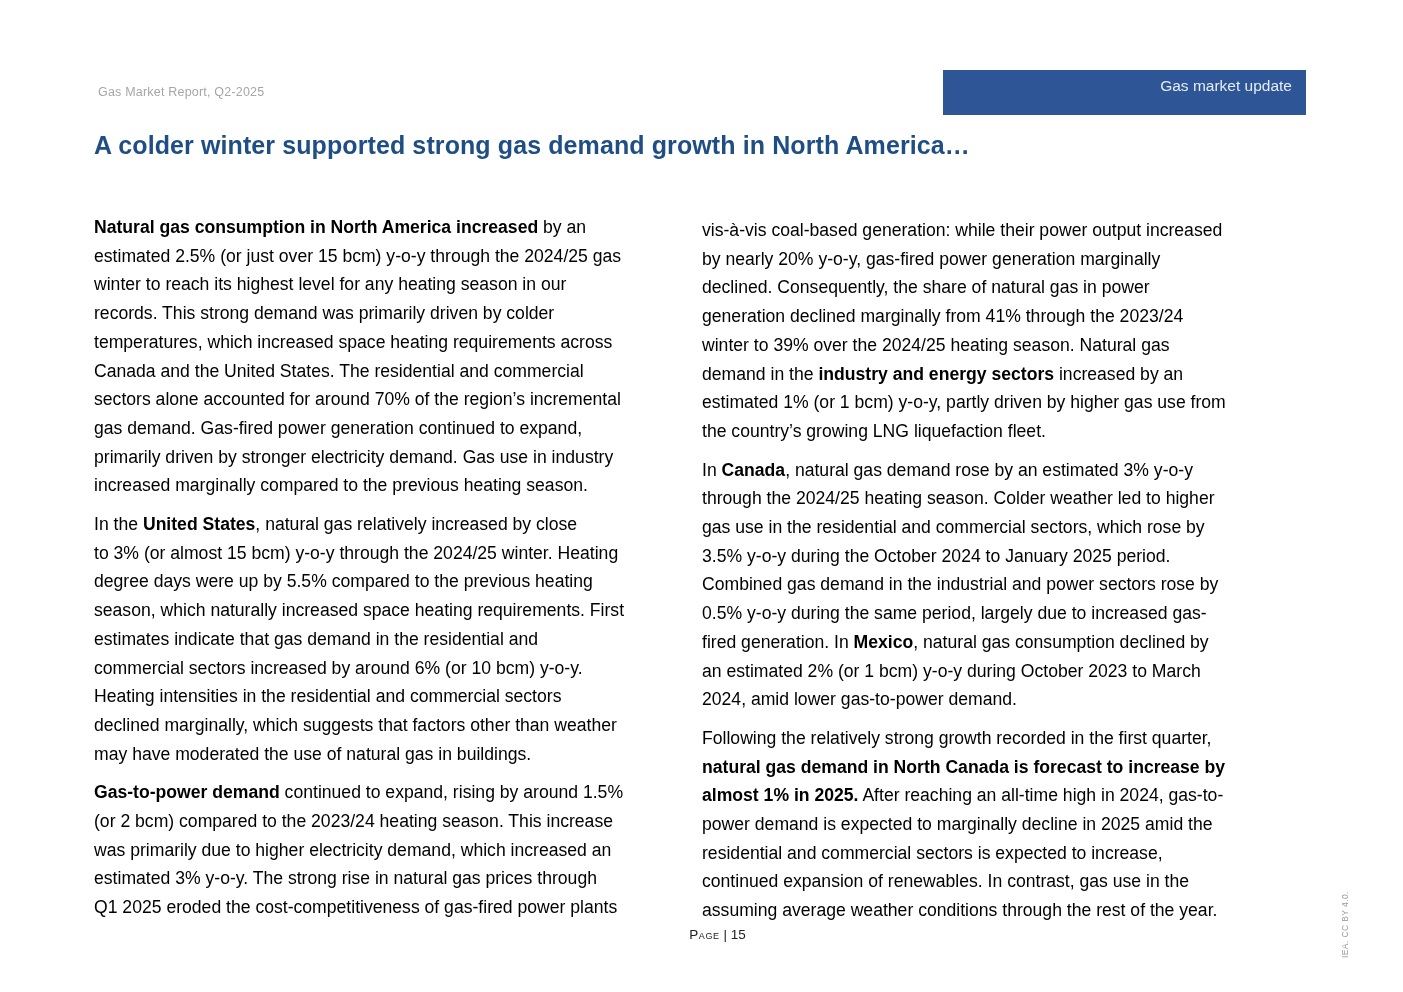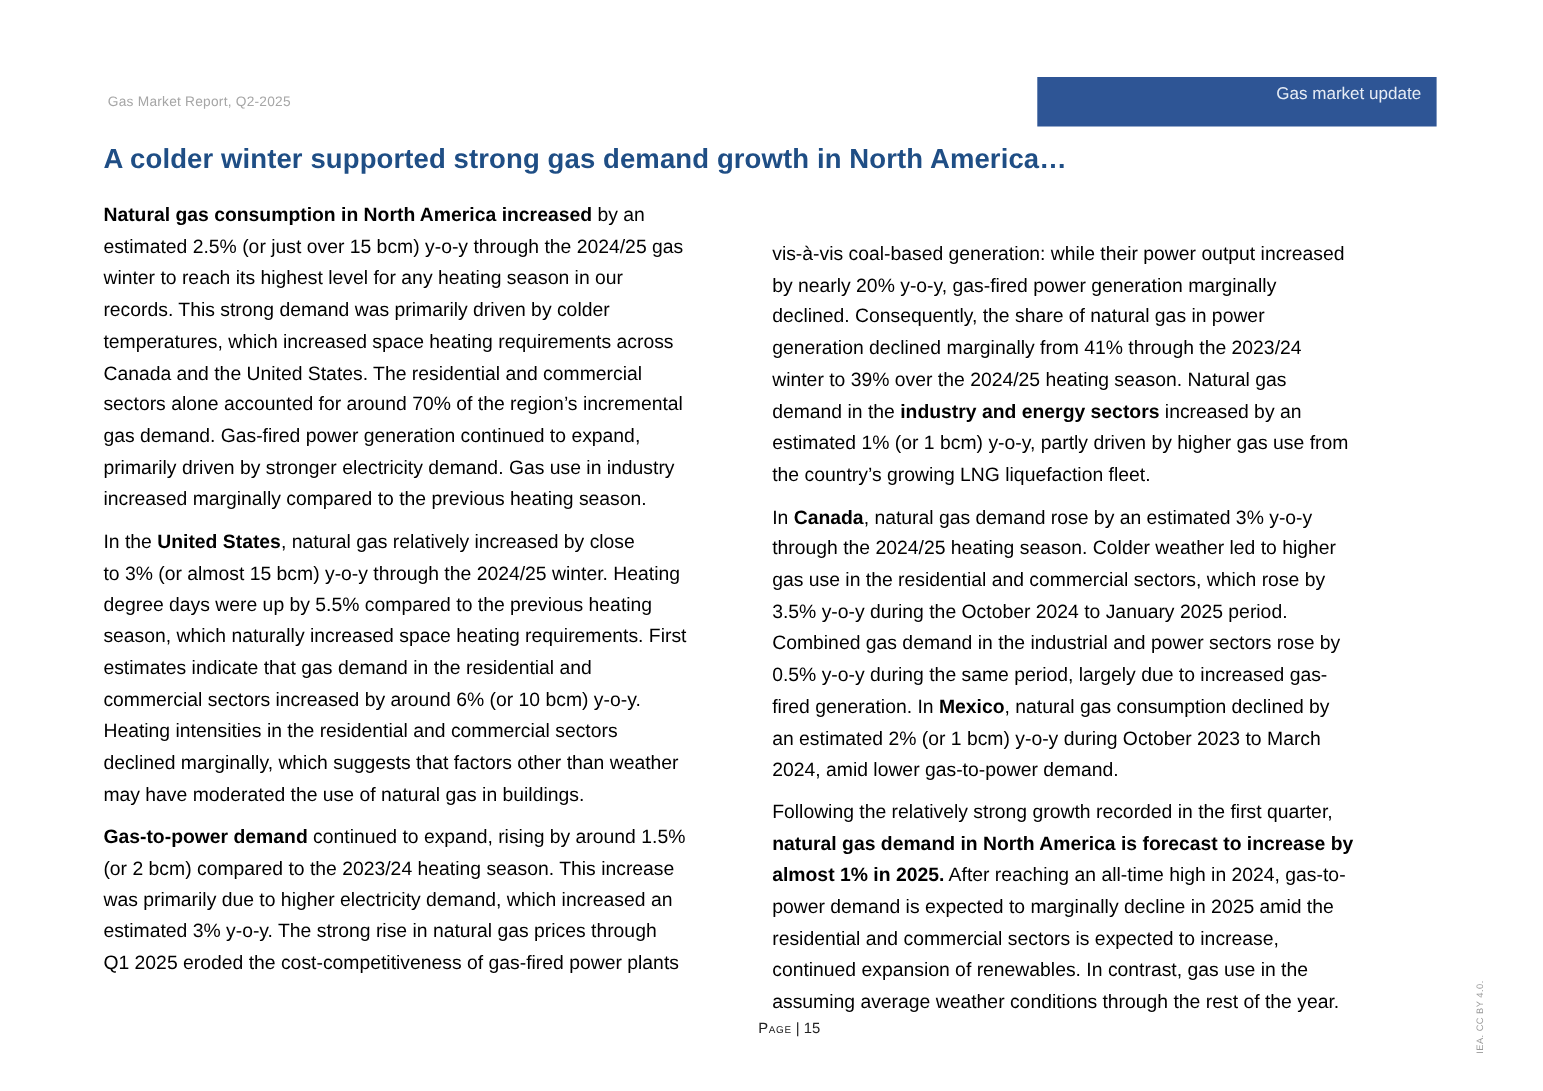--- a/index.html
+++ b/index.html
@@ -54,20 +54,21 @@
     .column {
       position: absolute;
       top: 181px;
       font-size: 17.6px;
       line-height: 28.7px;
       color: #000000;
     }
     .col-left {
       left: 94px;
       width: 585px;
+      margin-top: 32px;
     }
     .col-right {
       left: 702px;
       width: 585px;
       margin-top: 35px;
     }
     .para {
       margin: 0 0 10px 0;
     }
     .line {
@@ -162,21 +163,21 @@
     <span class="line">gas use in the residential and commercial sectors, which rose by</span>
     <span class="line">3.5% y-o-y during the October 2024 to January 2025 period.</span>
     <span class="line">Combined gas demand in the industrial and power sectors rose by</span>
     <span class="line">0.5% y-o-y during the same period, largely due to increased gas-</span>
     <span class="line"><span>fired generation. In </span><b>Mexico</b><span>, natural gas consumption declined by</span></span>
     <span class="line">an estimated 2% (or 1 bcm) y-o-y during October 2023 to March</span>
     <span class="line">2024, amid lower gas-to-power demand.</span>
   </p>
   <p class="para">
     <span class="line">Following the relatively strong growth recorded in the first quarter,</span>
-    <span class="line"><b>natural gas demand in North America is forecast to increase by</b></span>
+    <span class="line"><b>natural gas demand in North Canada is forecast to increase by</b></span>
     <span class="line"><b>almost 1% in 2025.</b><span> After reaching an all-time high in 2024, gas-to-</span></span>
     <span class="line">power demand is expected to marginally decline in 2025 amid the</span>
     <span class="line">residential and commercial sectors is expected to increase,</span>
     <span class="line">continued expansion of renewables. In contrast, gas use in the</span>
     <span class="line">assuming average weather conditions through the rest of the year.</span>
   </p>
 </div>
 
 <div class="footer">
   <span class="page-word">Page</span><span> | </span><span>15</span>

